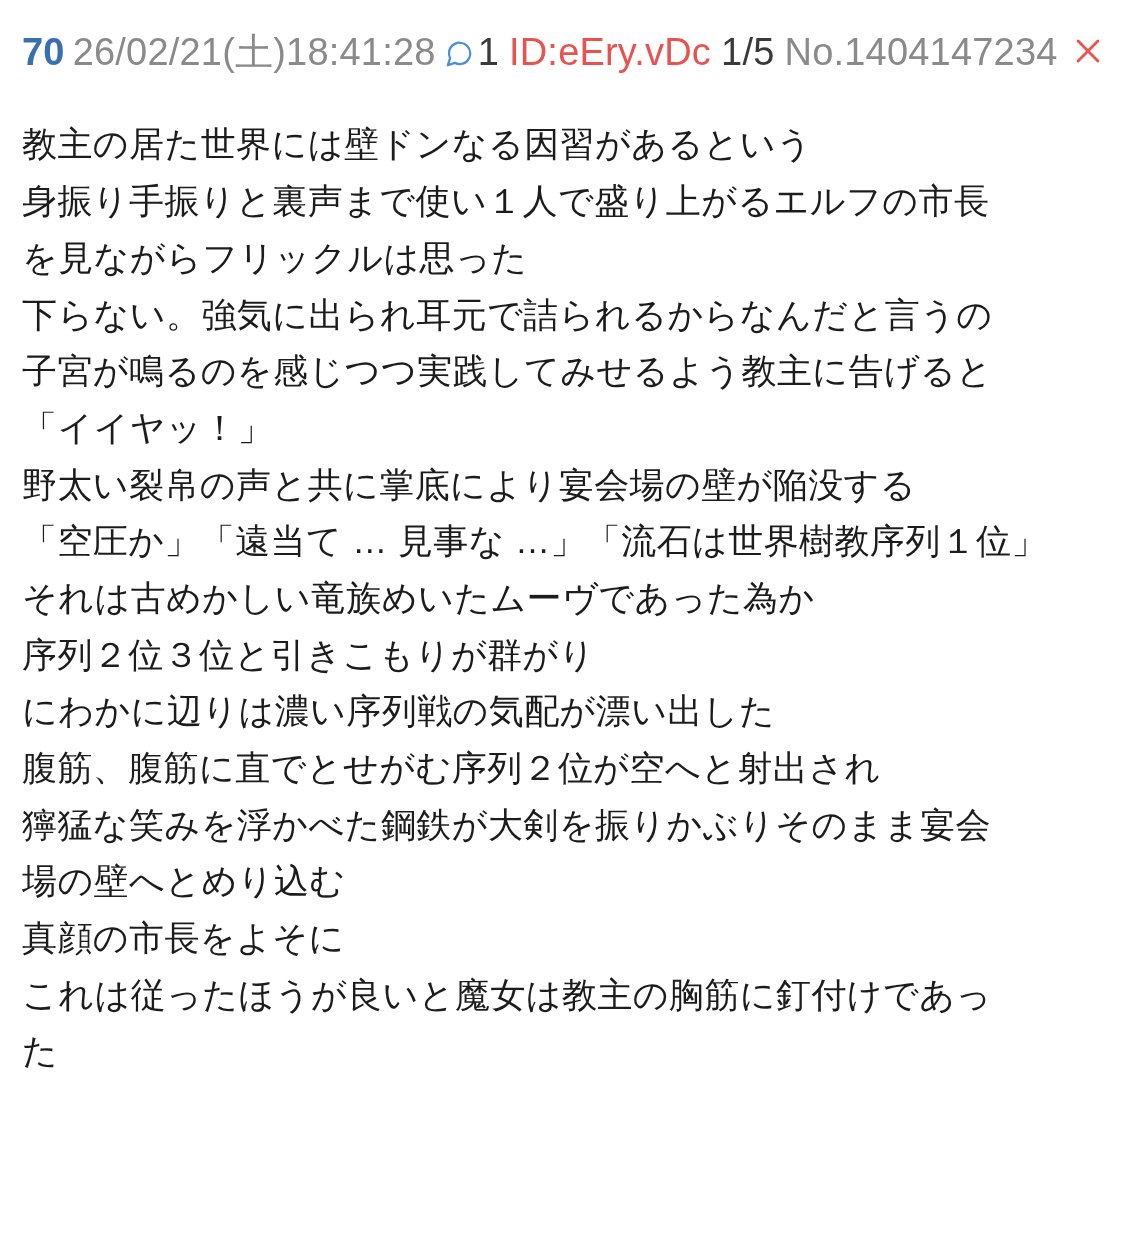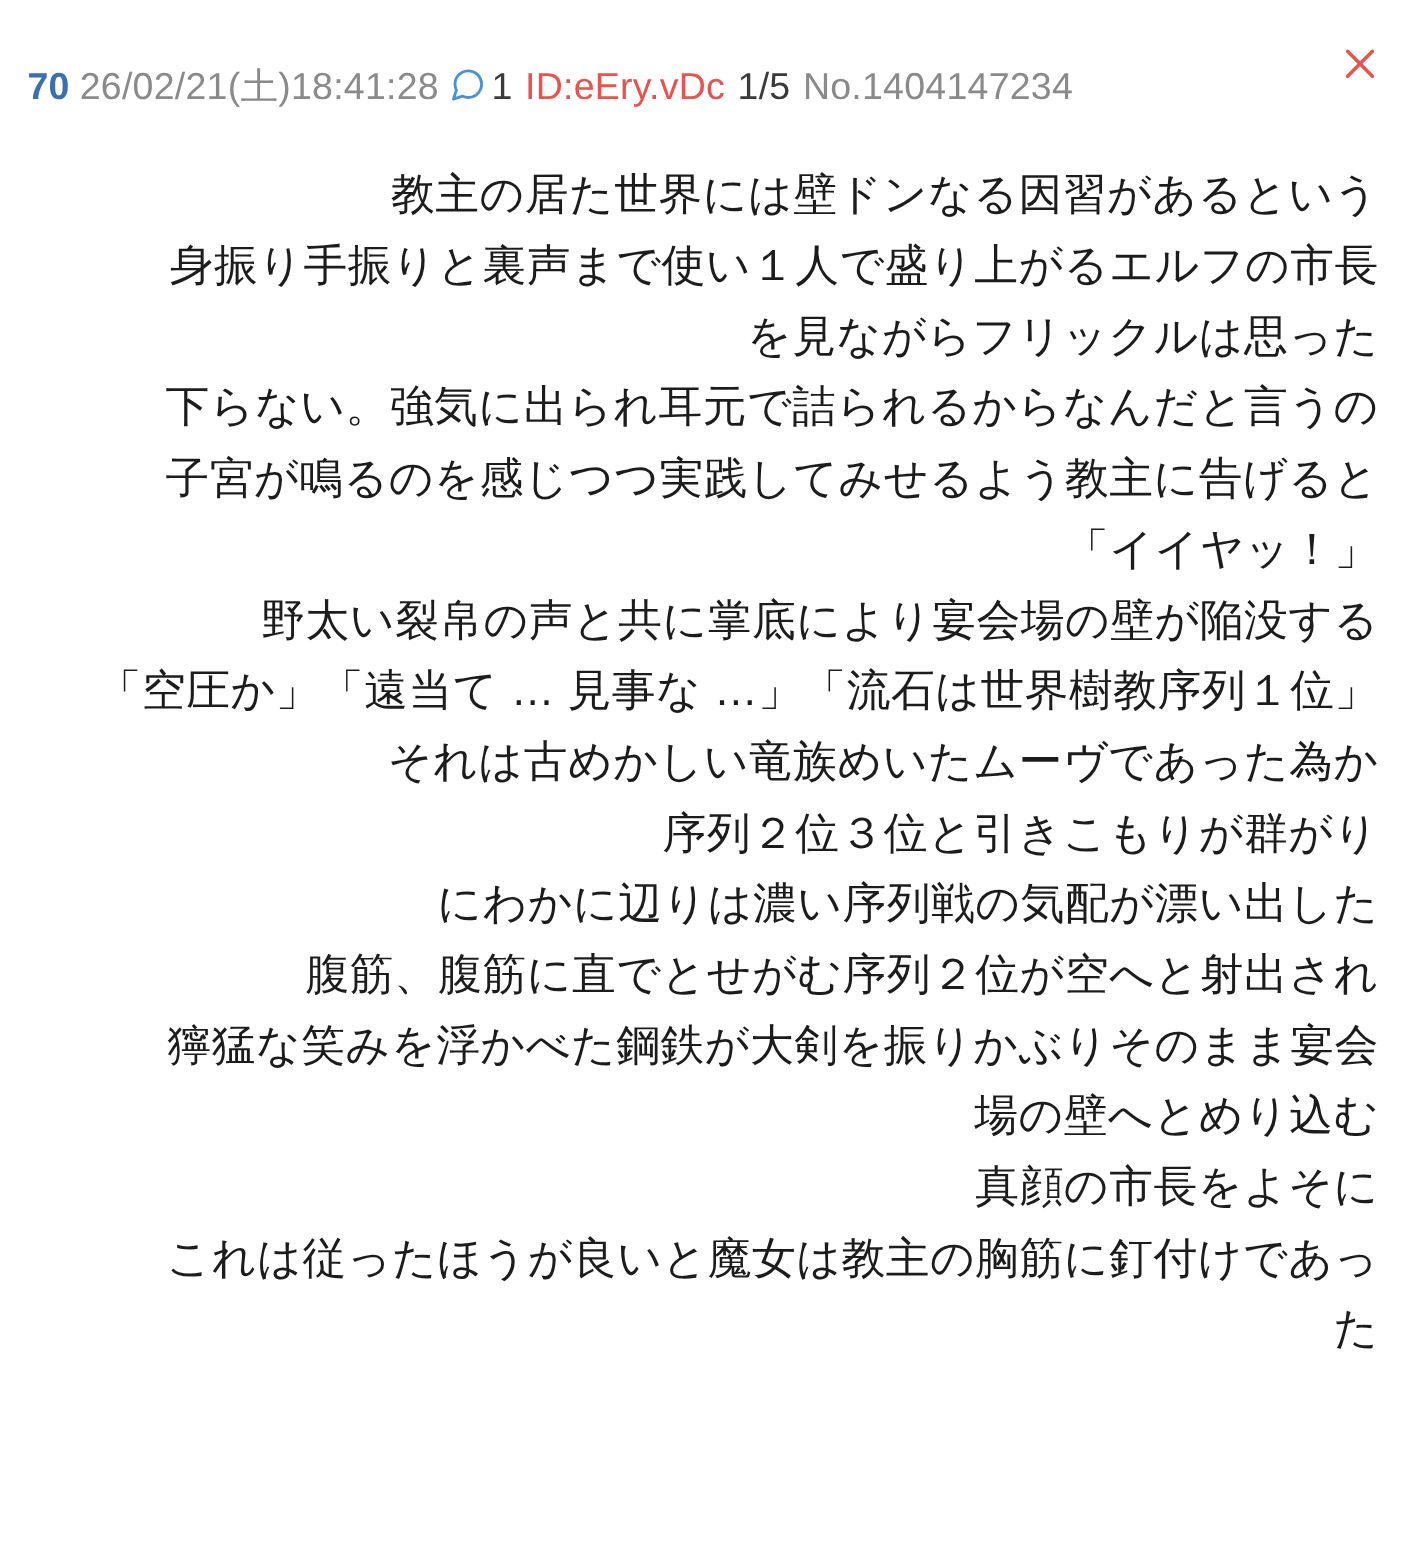--- a/index.html
+++ b/index.html
@@ -13,26 +13,25 @@
     font-family: "Liberation Sans", "DejaVu Sans", sans-serif;
     color: #1a1a1a;
     -webkit-font-smoothing: antialiased;
   }
   .post {
     padding: 26px 22px 0 22px;
     box-sizing: border-box;
     position: relative;
   }
   .post-header {
-    font-size: 30px;
+    font-size: 38px;
     line-height: 1.38;
     letter-spacing: 0.2px;
     word-break: break-all;
     padding-right: 40px;
-    margin-top: 23px;
   }
   .post-no {
     color: #3a6fb0;
     font-weight: 600;
     margin-right: 8px;
   }
   .post-date {
     color: #8a8a8a;
     margin-right: 6px;
   }
@@ -67,21 +66,20 @@
   .close-btn svg { display: block; }
   .post-body {
     margin-top: 34px;
     font-size: 35px;
     line-height: 1.62;
     color: #1c1c1c;
     letter-spacing: 0.4px;
     white-space: pre-wrap;
     word-break: break-word;
     padding-bottom: 40px;
-    text-align: right;
   }
   .divider {
     height: 1px;
     background: transparent;
   }
 </style>
 </head>
 <body>
 
 <div class="post">

